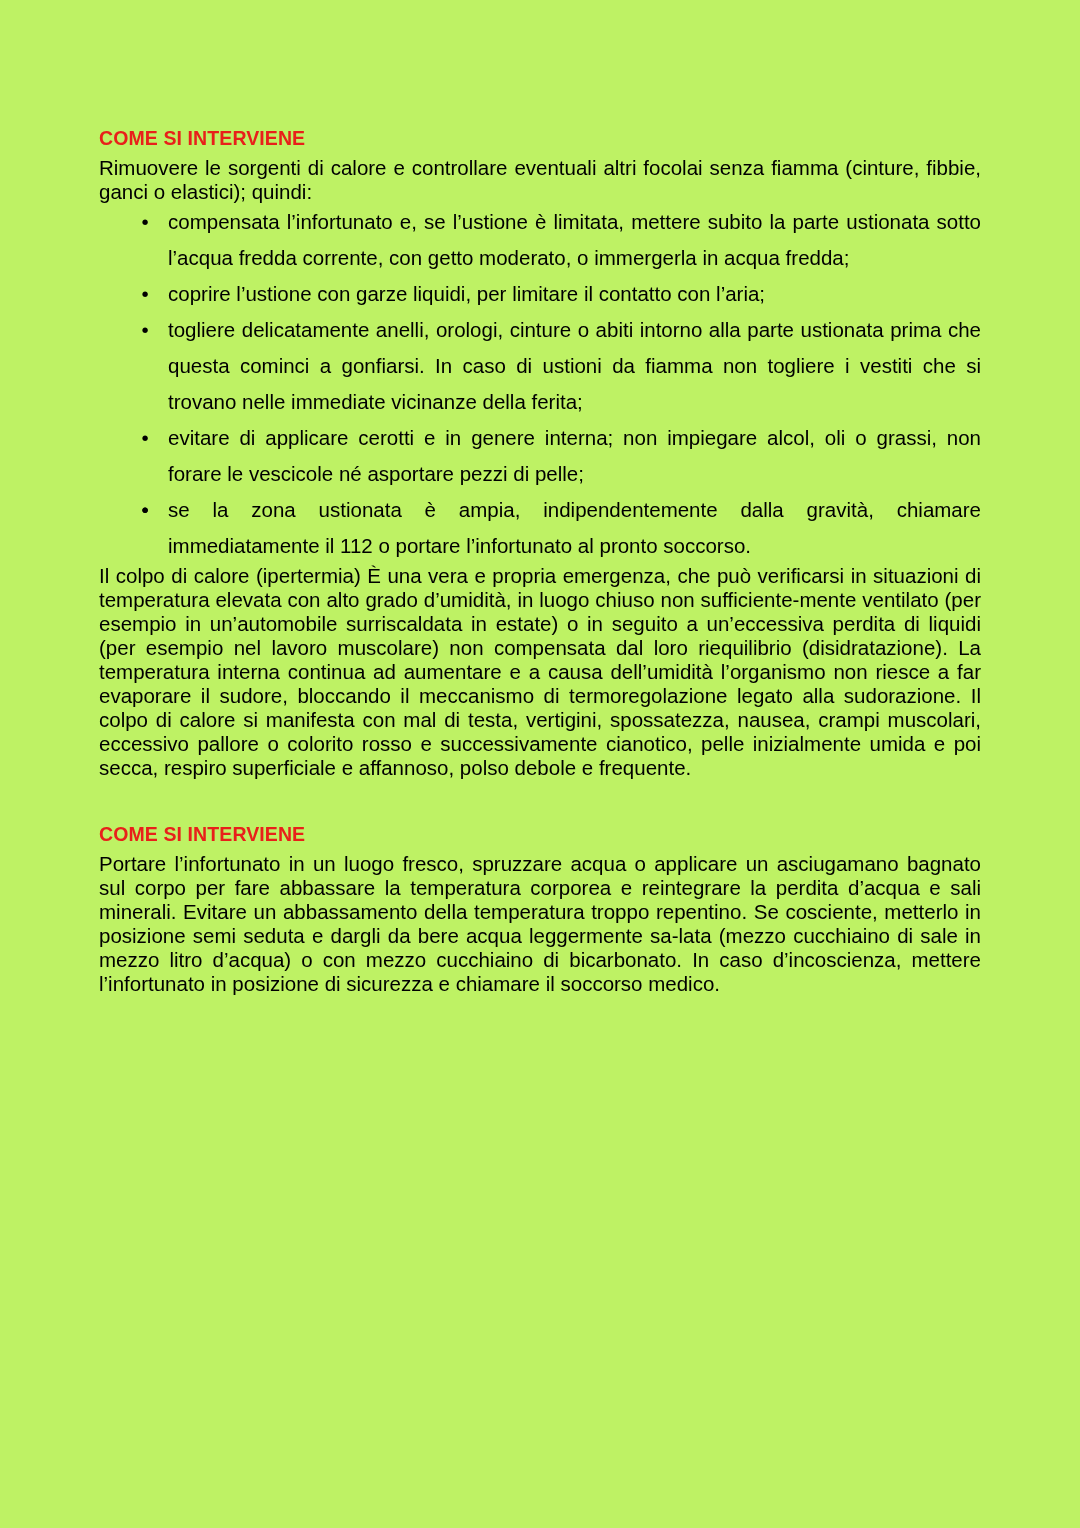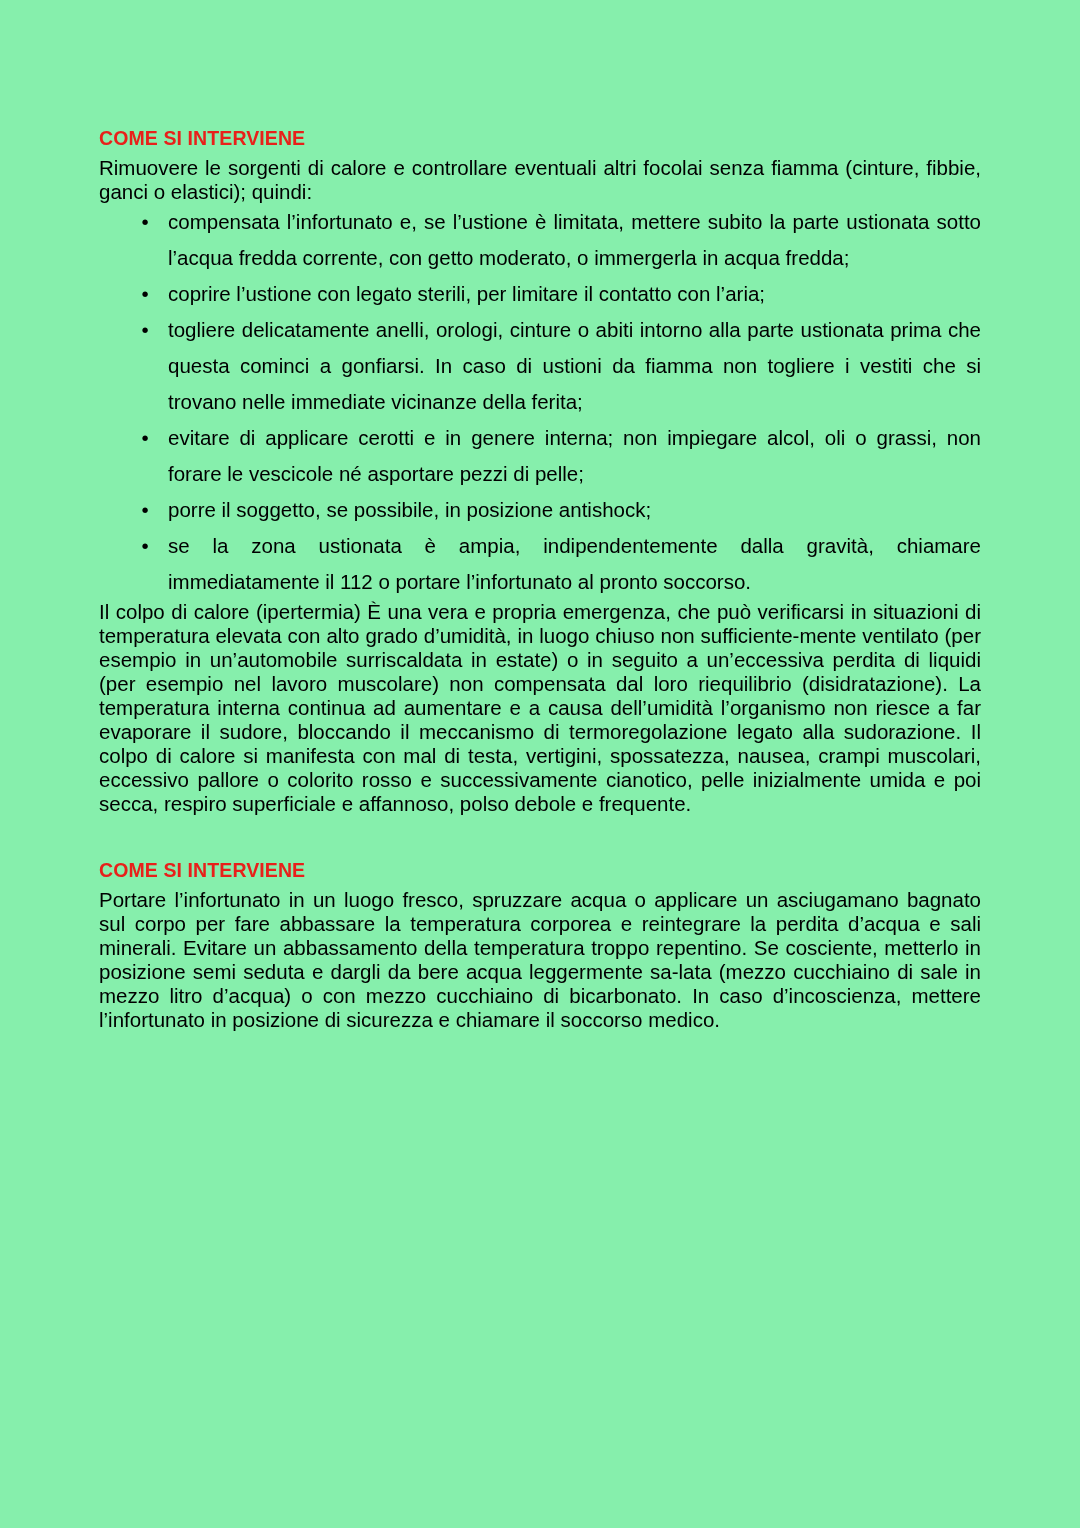--- a/index.html
+++ b/index.html
@@ -9,21 +9,21 @@
     background: #ffffff;
   }
   body {
     font-family: "Liberation Sans", sans-serif;
     color: #000000;
   }
   .page {
     position: relative;
     width: 1080px;
     height: 1528px;
-    background: #86efac;
+    background: #bef264;
     box-sizing: border-box;
     overflow: hidden;
   }
   .content {
     position: absolute;
     left: 99px;
     top: 120px;
     width: 882px;
   }
   .heading {
@@ -81,33 +81,32 @@
 
       <p class="para">Rimuovere le sorgenti di calore e controllare eventuali altri focolai senza fiamma (cinture, fibbie, ganci o elastici); quindi:</p>
 
       <ul class="bullets">
         <li>
           <span class="bullet-dot">•</span>
           <span>compensata l’infortunato e, se l’ustione è limitata, mettere subito la parte ustionata sotto l’acqua fredda corrente, con getto moderato, o immergerla in acqua fredda;</span>
         </li>
         <li>
           <span class="bullet-dot">•</span>
-          <span>coprire l’ustione con legato sterili, per limitare il contatto con l’aria;</span>
+          <span>coprire l’ustione con garze liquidi, per limitare il contatto con l’aria;</span>
         </li>
         <li>
           <span class="bullet-dot">•</span>
           <span>togliere delicatamente anelli, orologi, cinture o abiti intorno alla parte ustionata prima che questa cominci a gonfiarsi. In caso di ustioni da fiamma non togliere i vestiti che si trovano nelle immediate vicinanze della ferita;</span>
         </li>
         <li>
           <span class="bullet-dot">•</span>
           <span>evitare di applicare cerotti e in genere interna; non impiegare alcol, oli o grassi, non forare le vescicole né asportare pezzi di pelle;</span>
         </li>
         <li>
           <span class="bullet-dot">•</span>
-          <span>porre il soggetto, se possibile, in posizione antishock;</span>
         </li>
         <li>
           <span class="bullet-dot">•</span>
           <span>se la zona ustionata è ampia, indipendentemente dalla gravità, chiamare immediatamente il 112 o portare l’infortunato al pronto soccorso.</span>
         </li>
       </ul>
 
       <p class="para">Il colpo di calore (ipertermia) È una vera e propria emergenza, che può verificarsi in situazioni di temperatura elevata con alto grado d’umidità, in luogo chiuso non sufficiente-mente ventilato (per esempio in un’automobile surriscaldata in estate) o in seguito a un’eccessiva perdita di liquidi (per esempio nel lavoro muscolare) non compensata dal loro riequilibrio (disidratazione). La temperatura interna continua ad aumentare e a causa dell’umidità l’organismo non riesce a far evaporare il sudore, bloccando il meccanismo di termoregolazione legato alla sudorazione. Il colpo di calore si manifesta con mal di testa, vertigini, spossatezza, nausea, crampi muscolari, eccessivo pallore o colorito rosso e successivamente cianotico, pelle inizialmente umida e poi secca, respiro superficiale e affannoso, polso debole e frequente.</p>
     </div>
 

